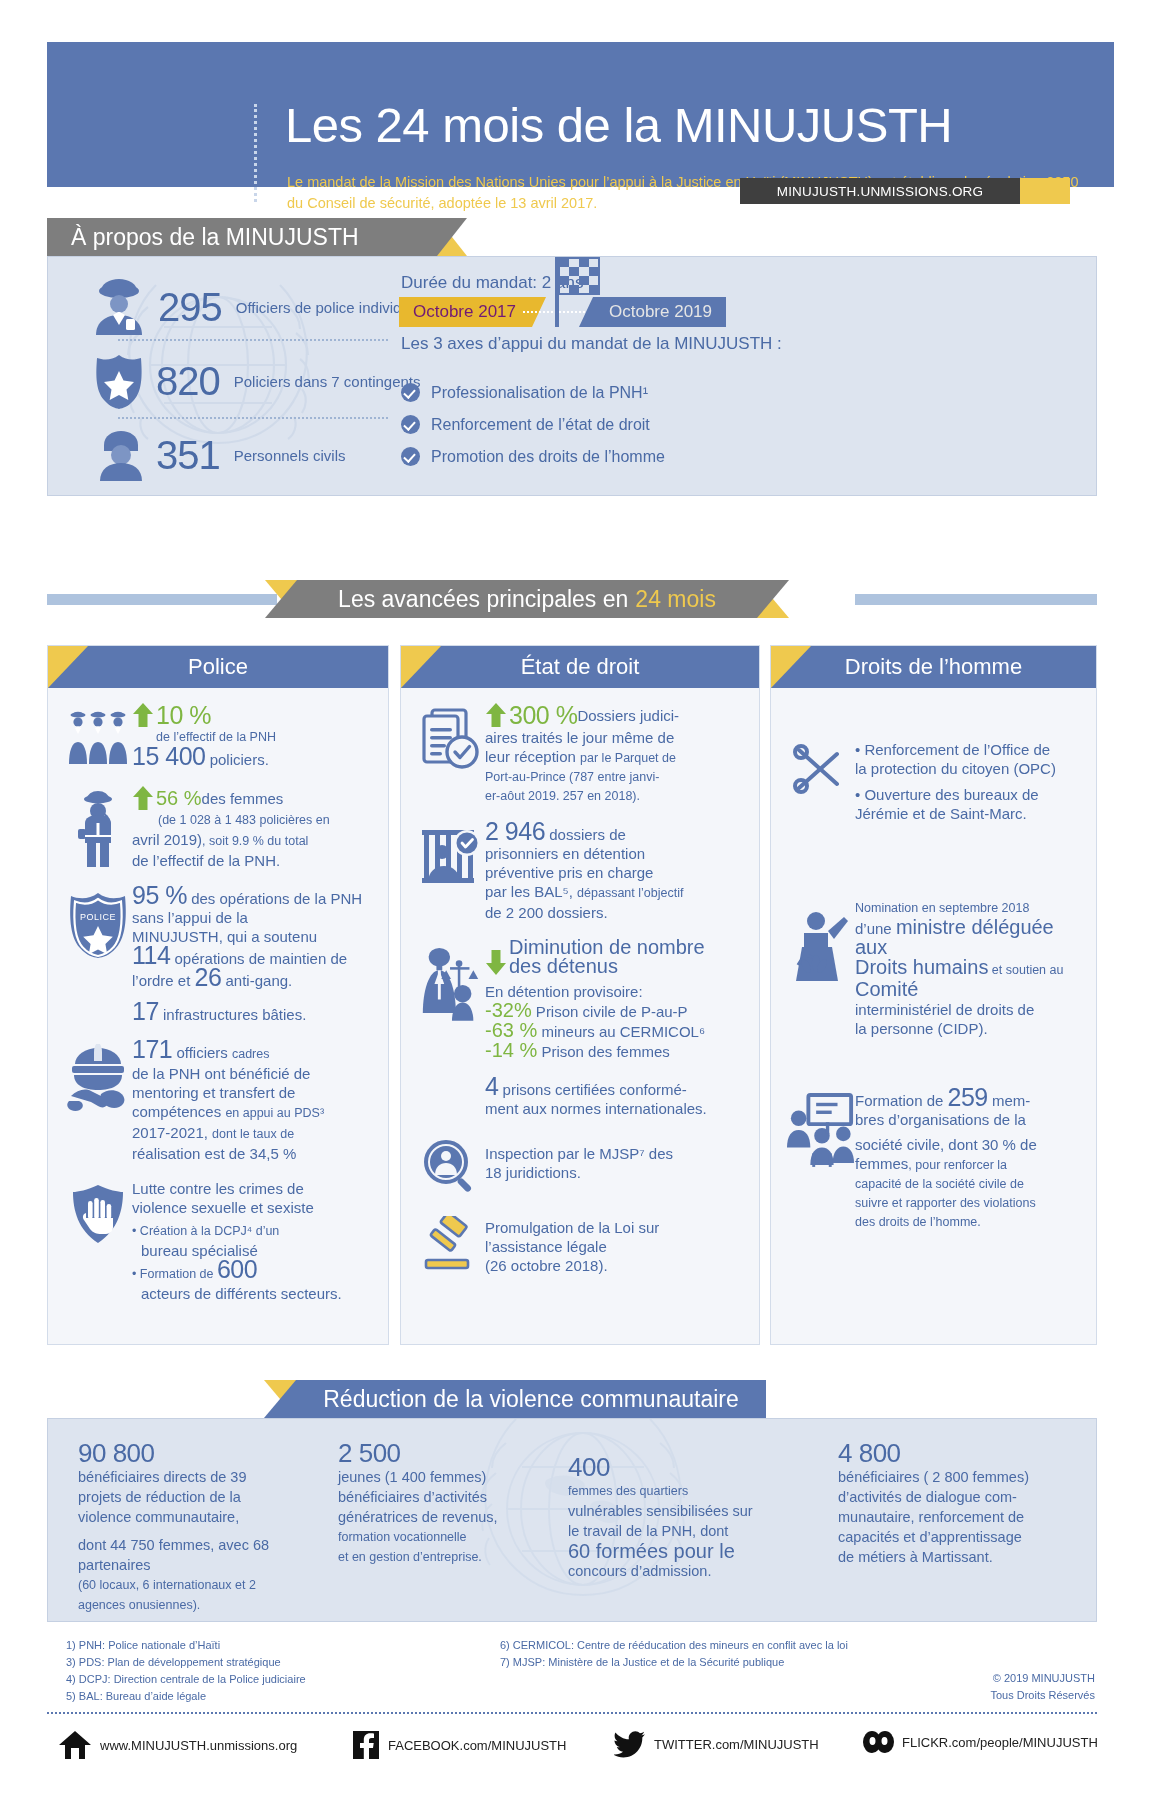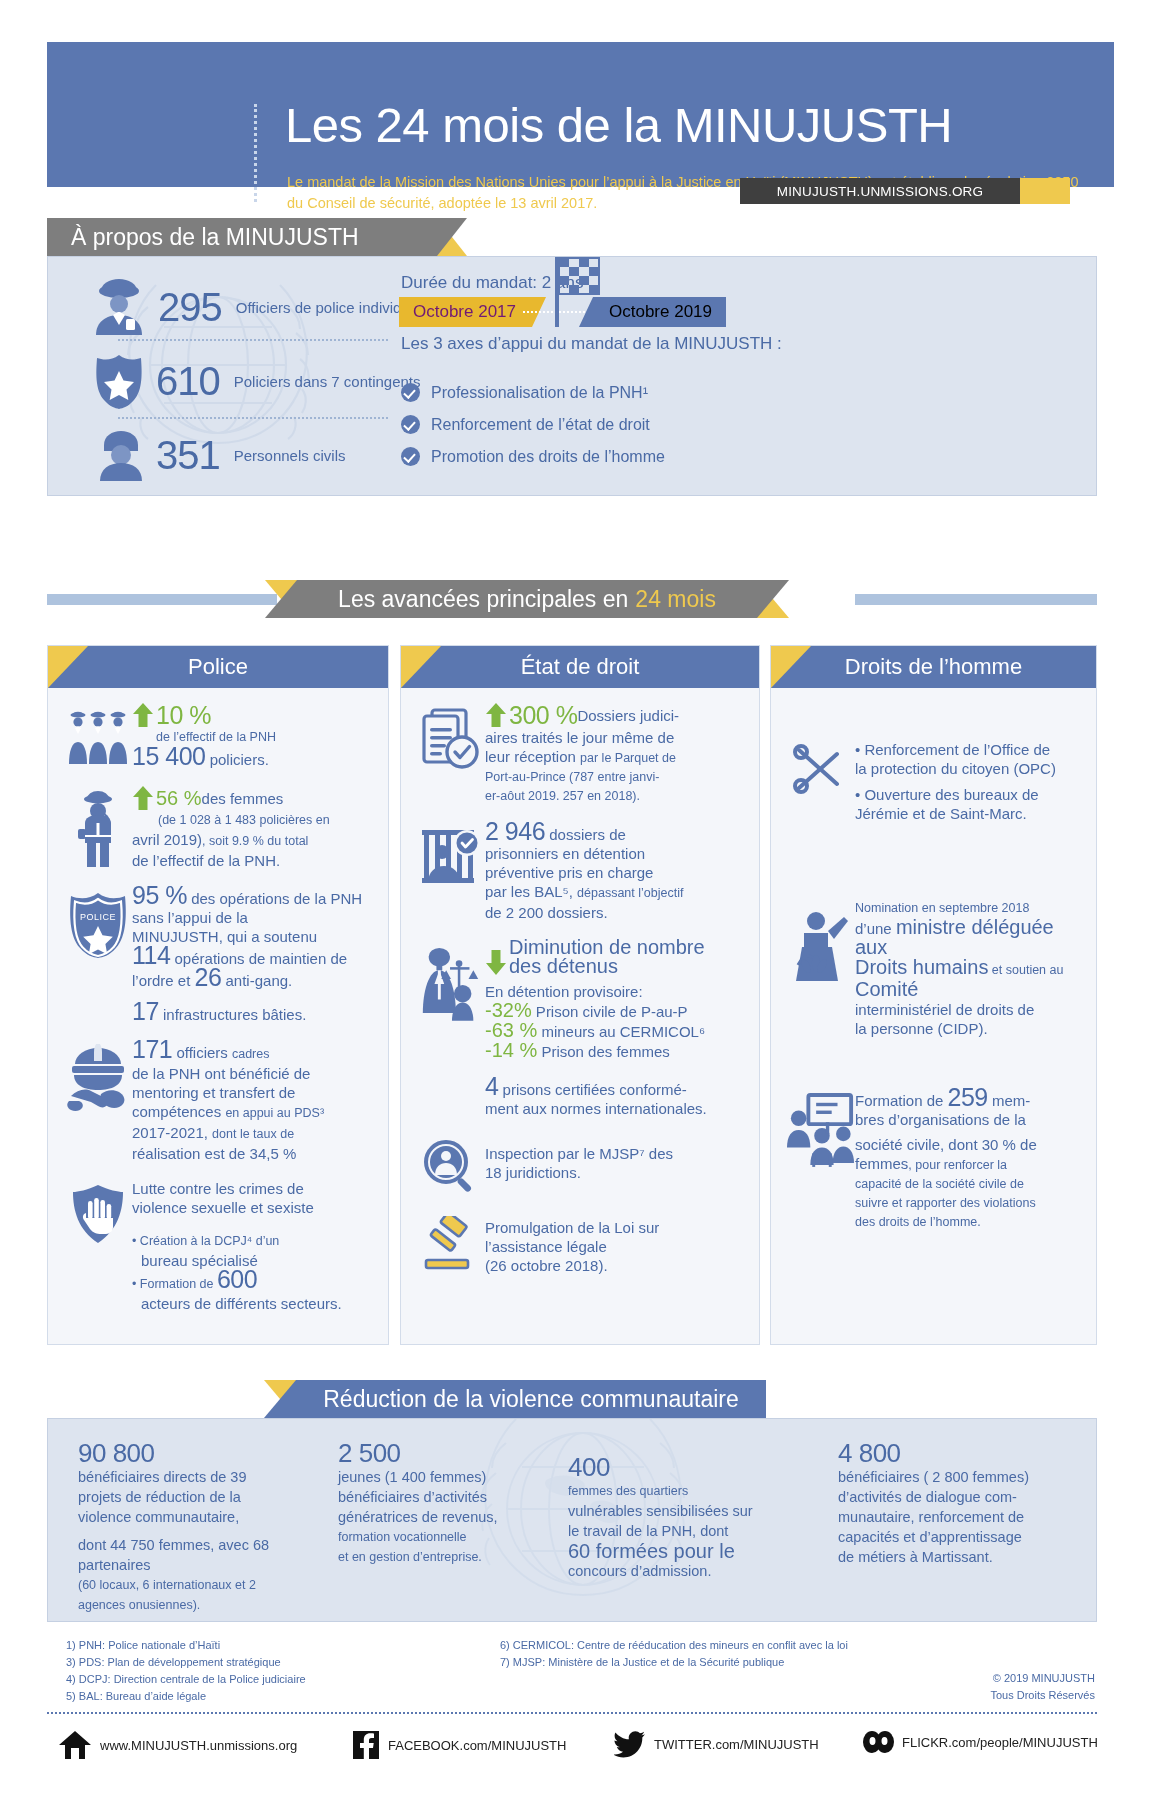--- a/index.html
+++ b/index.html
@@ -75,21 +75,21 @@
     position:absolute; left:398px; top:296px; height:30px; background:#e8b82e;
     color:#701a75; font-size:17px; display:flex; align-items:center;
     padding:0 16px 0 14px;
   }
   .tag-yellow:after{
     content:""; position:absolute; right:-14px; top:0;
     border-top:30px solid #e8b82e; border-right:14px solid transparent;
   }
   .tag-blue {
     position:absolute; left:592px; top:296px; height:30px; background:#5b77b0;
-    color:#000000; font-size:17px; display:flex; align-items:center;
+    color:#e5e5e5; font-size:17px; display:flex; align-items:center;
     padding:0 14px 0 16px;
   }
   .tag-blue:before{
     content:""; position:absolute; left:-14px; top:0;
     border-bottom:30px solid #5b77b0; border-left:14px solid transparent;
   }
   .tag-dots {
     position:absolute; left:520px; top:310px; width:70px;
     border-top:2px dotted #ffffff;
   }
@@ -241,21 +241,21 @@
       <span class="stat-num" style="margin-left:8px">295</span>
       <span class="stat-lbl">Officiers de police individuels</span>
     </div>
     <div class="dotline" style="left:70px; top:82px; width:270px;"></div>
 
     <div class="stat-row" style="left:44px; top:96px;">
       <svg width="54" height="56" viewBox="0 0 54 56">
         <path d="M27 2 c8 6 16 5 22 3 c1 14 2 32-7 42 c-6 7-11 8-15 9 c-4-1-9-2-15-9 c-9-10-8-28-7-42 c6 2 14 3 22-3z" fill="#5b77b0"></path>
         <path d="M27 18 l4.5 9.5 10.5 1.5 -7.5 7.4 1.8 10.6 -9.3-5 -9.3 5 1.8-10.6 -7.5-7.4 10.5-1.5z" fill="#ffffff"></path>
       </svg>
-      <span class="stat-num" style="margin-left:10px">610</span>
+      <span class="stat-num" style="margin-left:10px">820</span>
       <span class="stat-lbl">Policiers dans 7 contingents</span>
     </div>
     <div class="dotline" style="left:70px; top:160px; width:270px;"></div>
 
     <div class="stat-row" style="left:48px; top:172px;">
       <svg width="50" height="52" viewBox="0 0 50 52">
         <path d="M8 16 c0-9 8-14 17-14 s17 5 17 14 v6 h-34z" fill="#5b77b0"></path>
         <circle cx="25" cy="26" r="10" fill="#7d95c4"></circle>
         <path d="M4 52 c0-12 9-18 21-18 s21 6 21 18z" fill="#5b77b0"></path>
       </svg>
@@ -437,21 +437,21 @@
               <rect x="24.2" y="15" width="4.6" height="21" rx="2.2"></rect>
               <rect x="30.4" y="17" width="4.6" height="19" rx="2.2"></rect>
               <rect x="36.6" y="21" width="4.6" height="15" rx="2.2"></rect>
               <path d="M16 30 c-3 1-4 4-2 7 l6 9 c3 4 7 5 11 5 h5 c4 0 7-3 7-7 v-9 h-27z"></path>
             </g>
           </svg>
         </div>
         <div class="txt">
           <div>Lutte contre les crimes de</div>
           <div>violence sexuelle et sexiste</div>
-          <div class="sm" style="margin-top:15px">• Création à la DCPJ⁴ d’un</div>
+          <div class="sm" style="margin-top:5px">• Création à la DCPJ⁴ d’un</div>
           <div style="margin-left:9px">bureau spécialisé</div>
           <div><span class="sm">• Formation de </span><span class="big">600</span></div>
           <div style="margin-left:9px">acteurs de différents secteurs.</div>
         </div>
       </div>
 
     </div>
   </div>
 
   <div class="col col-2">

